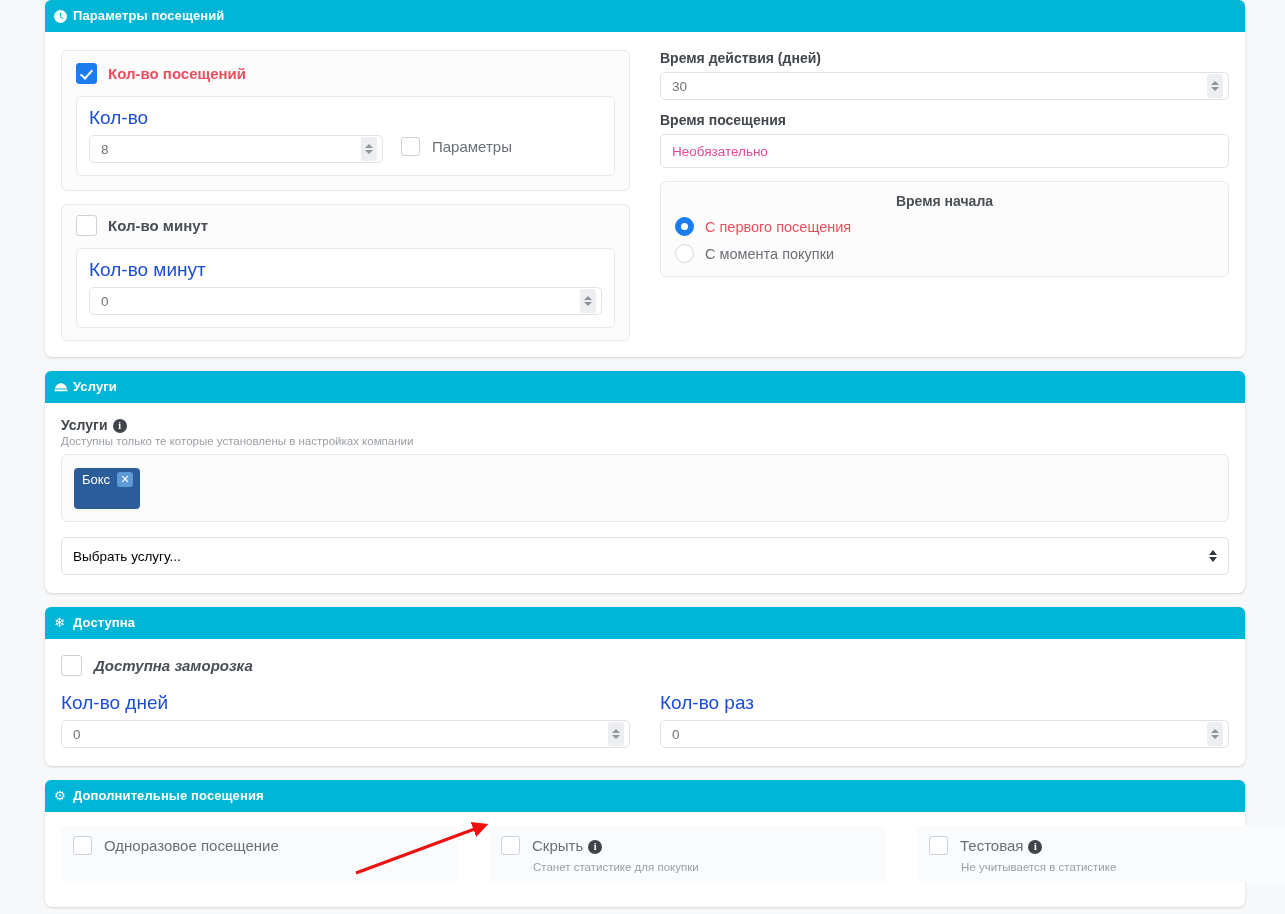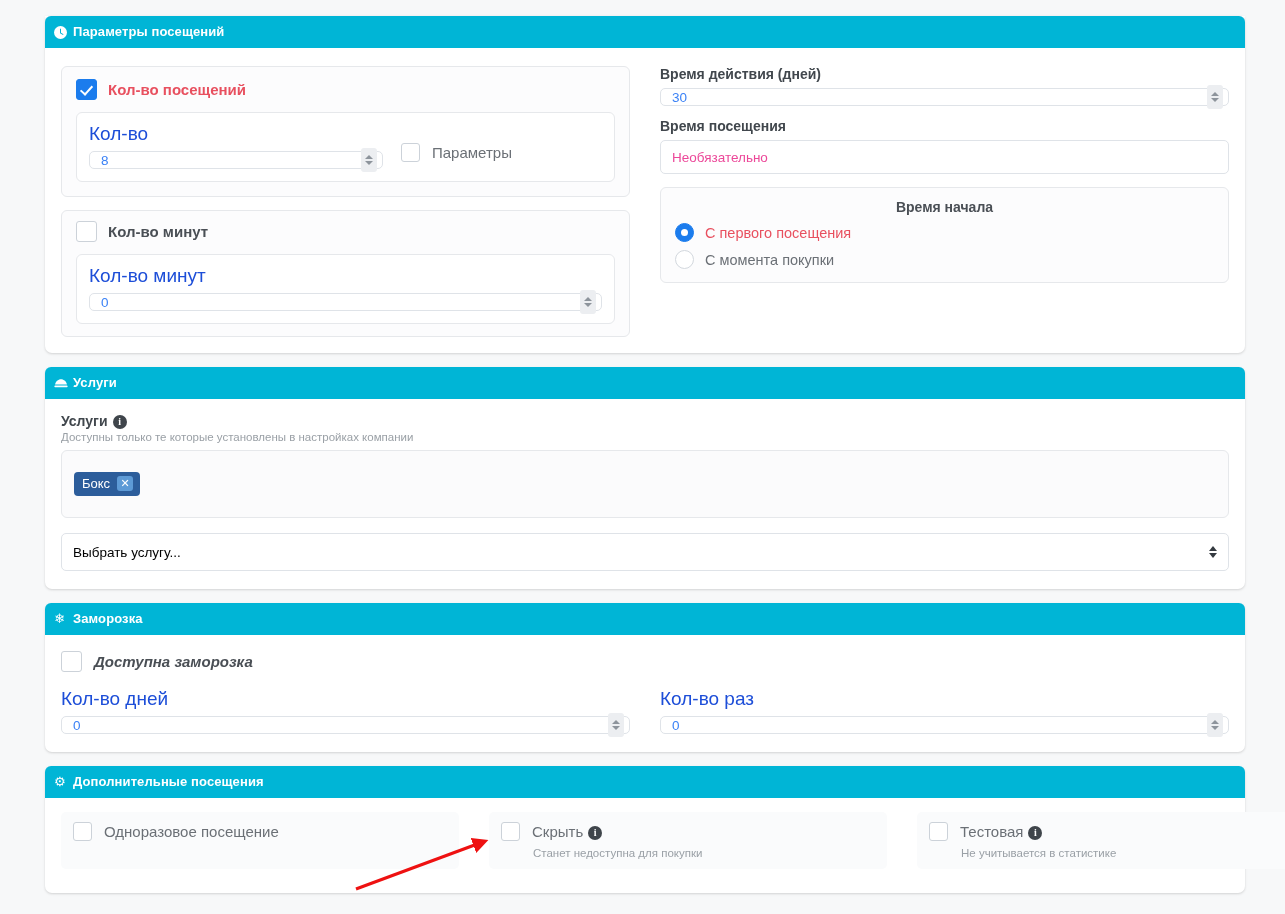--- a/index.html
+++ b/index.html
@@ -119,27 +119,27 @@
   }
   .hint {
     font-size: 11.5px;
     color: #9aa0a6;
     margin: 2px 0 7px 0;
   }
 
   .input {
     box-sizing: border-box;
     width: 100%;
-    height: 18px;
+    height: 28px;
     border: 1px solid #dfe3e8;
     border-radius: 5px;
     background: #fff;
     font-family: "Liberation Sans", sans-serif;
     font-size: 13.5px;
-    color: #3b82f6;
+    color: #737373;
     padding: 0 34px 0 11px;
     outline: none;
     display: flex;
     align-items: center;
   }
   .input.placeholder { color: #ec4899; }
   .number-wrap { position: relative; }
   .spinner {
     position: absolute;
     right: 6px;
@@ -244,21 +244,21 @@
     display: flex;
     flex-wrap: wrap;
     gap: 6px;
     align-items: center;
   }
   .tag {
     background: #2c5d9b;
     color: #fff;
     border-radius: 4px;
     font-size: 13px;
-    padding: 4px 7px 5px 8px;
+    padding: 4px 7px 22px 8px;
     display: inline-flex;
     align-items: center;
     gap: 7px;
     line-height: 1;
   }
   .tag-x {
     background: #5d9ad6;
     color: #fff;
     border-radius: 3px;
     width: 16px;
@@ -354,21 +354,21 @@
     border-radius: 0 0 6px 6px;
     box-shadow: 0 1px 3px rgba(0,0,0,0.10);
   }
 </style>
 </head>
 <body>
 
 <div class="page">
   <div class="topbar-shadow"></div>
 
-  <div class="card" style="margin-top:16px;">
+  <div class="card" style="">
     <div class="card-header">
       <span class="hdr-icon">
         <svg width="13" height="13" viewBox="0 0 16 16" fill="#fff">
             <circle cx="8" cy="8" r="8"></circle>
             <path d="M7.4 3.4h1.2v4.9l3.1 1.8-.6 1-3.7-2.2z" fill="#00b5d6"></path>
           </svg>
       </span>
       <span>Параметры посещений</span>
     </div>
     <div class="card-body">
@@ -476,21 +476,21 @@
             <i class="up"></i>
             <i class="dn"></i>
           </span>
       </div>
     </div>
   </div>
 
   <div class="card">
     <div class="card-header">
       <span class="hdr-icon" style="font-size:13px;font-family:'DejaVu Sans',sans-serif;">❄</span>
-      <span>Заморозка</span>
+      <span>Доступна</span>
     </div>
     <div class="card-body" style="padding:16px 16px 18px 16px;">
       <div class="chk-row" style="margin-bottom:16px;">
         <span class="cbx big"></span>
         <span class="chk-label strong">Доступна заморозка</span>
       </div>
       <div class="row2">
         <div class="col">
           <label class="flabel">Кол-во дней</label>
           <div class="number-wrap">
@@ -530,21 +530,21 @@
           </div>
         </div>
 
         <div class="addcell" style="flex:0 0 374px;">
           <div class="chk-row">
             <span class="cbx"></span>
             <span class="chk-label">
               <span>Скрыть</span><span class="info-icon">i</span>
             </span>
           </div>
-          <div class="sub">Станет недоступна для покупки</div>
+          <div class="sub">Станет статистике для покупки</div>
         </div>
 
         <div class="addcell" style="flex:0 0 374px;">
           <div class="chk-row">
             <span class="cbx"></span>
             <span class="chk-label">
               <span>Тестовая</span><span class="info-icon">i</span>
             </span>
           </div>
           <div class="sub">Не учитывается в статистике</div>

